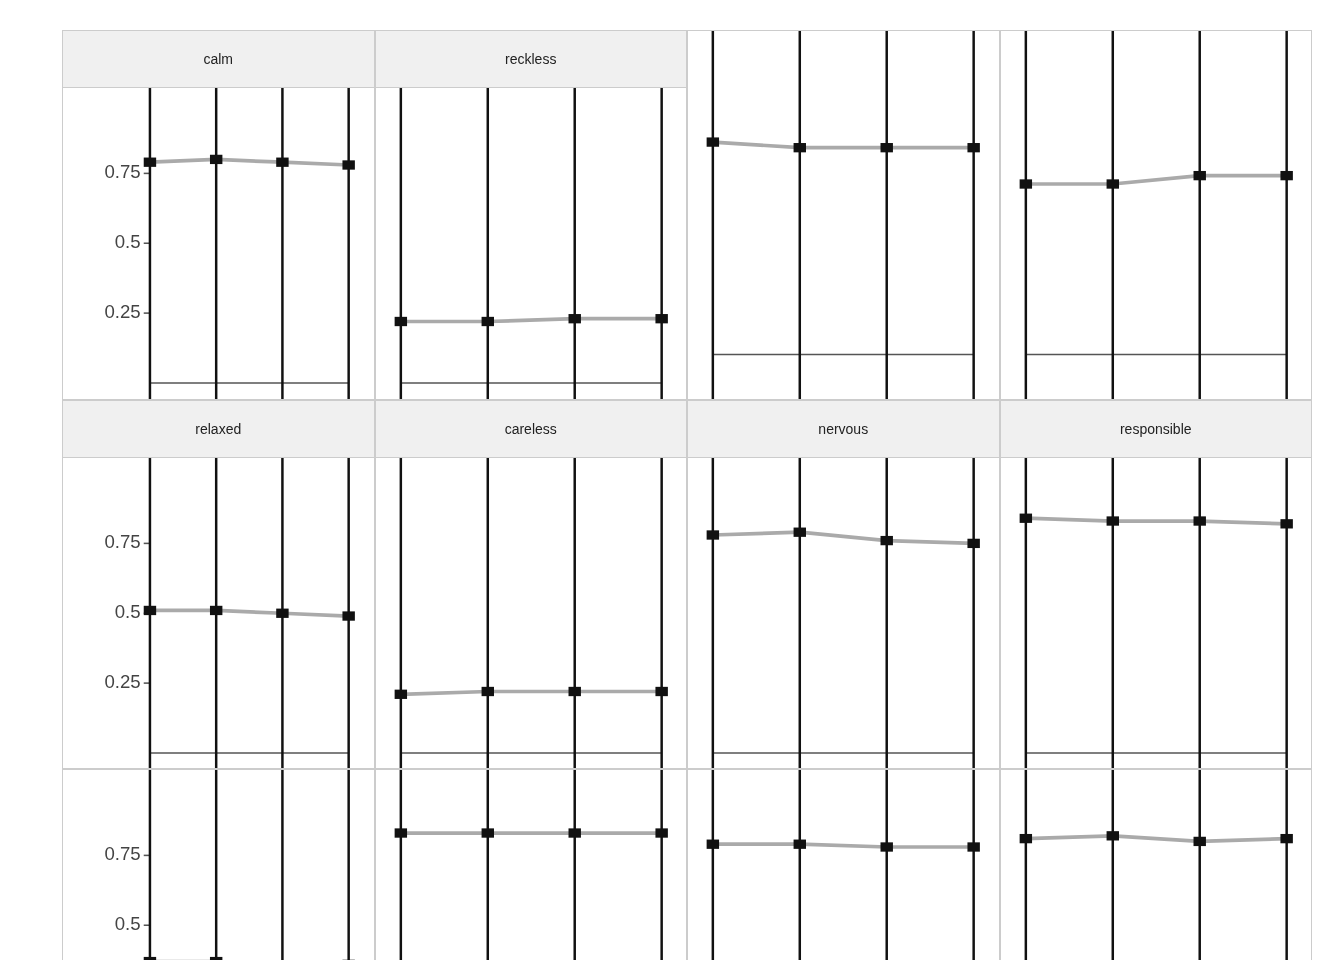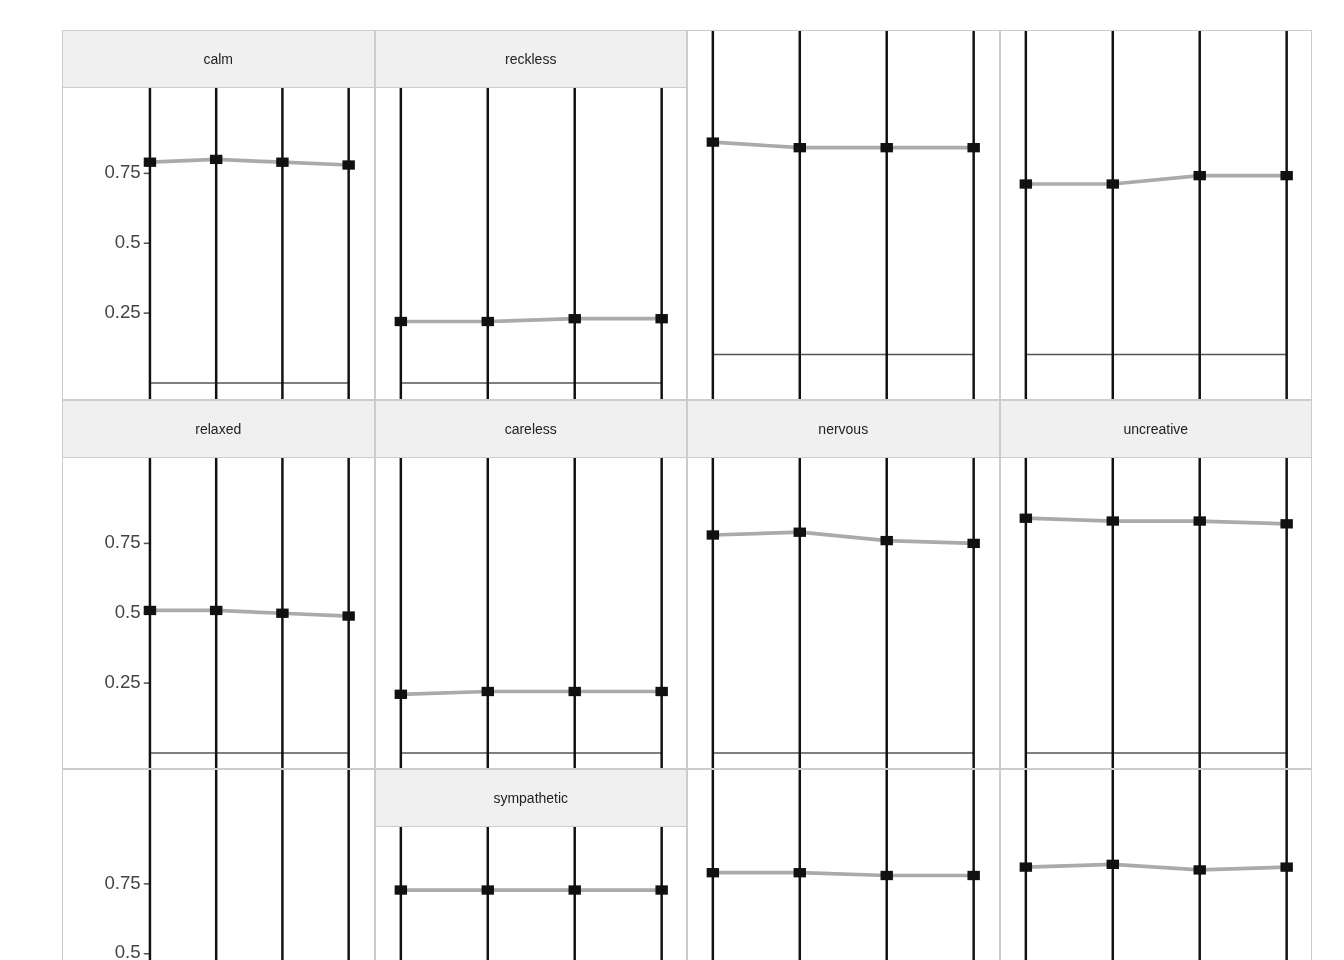--- a/index.html
+++ b/index.html
@@ -252,21 +252,21 @@
             <line x1="62.5" y1="161.6" x2="65.5" y2="161.6" stroke="#111" stroke-width="0.8"></line>
             <rect x="62" y="25.099999999999994" width="4" height="3" fill="#111"></rect>
             <line x1="92" y1="-107.5" x2="92" y2="162.5" stroke="#111" stroke-width="0.8"></line>
             <line x1="90.5" y1="-107.5" x2="93.5" y2="-107.5" stroke="#111" stroke-width="0.8"></line>
             <line x1="90.5" y1="162.5" x2="93.5" y2="162.5" stroke="#111" stroke-width="0.8"></line>
             <rect x="90" y="26" width="4" height="3" fill="#111"></rect>
           </svg>
         </div>
       </div>
       <div class="panel">
-        <div class="panel-title">uncreative</div>
+        <div class="panel-title">responsible</div>
         <div class="panel-body">
           <svg viewBox="0 0 100 100" xmlns="http://www.w3.org/2000/svg" width="100%" height="100%">
             <line x1="8" y1="95" x2="92" y2="95" stroke="#555" stroke-width="0.5"></line>
             <line x1="8" y1="5" x2="8" y2="95" stroke="#555" stroke-width="0.5"></line>
             <path d="M8,19.400000000000006 L36,20.299999999999997 L64,20.299999999999997 L92,21.200000000000003" stroke="#aaa" stroke-width="1.2" fill="none"></path>
             <line x1="8" y1="-115.6" x2="8" y2="154.4" stroke="#111" stroke-width="0.8"></line>
             <line x1="6.5" y1="-115.6" x2="9.5" y2="-115.6" stroke="#111" stroke-width="0.8"></line>
             <line x1="6.5" y1="154.4" x2="9.5" y2="154.4" stroke="#111" stroke-width="0.8"></line>
             <rect x="6" y="17.900000000000006" width="4" height="3" fill="#111"></rect>
             <line x1="36" y1="-114.7" x2="36" y2="155.3" stroke="#111" stroke-width="0.8"></line>
@@ -309,21 +309,20 @@
             <line x1="69.16666666666666" y1="199.4" x2="72.16666666666666" y2="199.4" stroke="#111" stroke-width="0.8"></line>
             <rect x="68.66666666666666" y="62.900000000000006" width="4" height="3" fill="#111"></rect>
             <line x1="92" y1="-72.4" x2="92" y2="197.6" stroke="#111" stroke-width="0.8"></line>
             <line x1="90.5" y1="-72.4" x2="93.5" y2="-72.4" stroke="#111" stroke-width="0.8"></line>
             <line x1="90.5" y1="197.6" x2="93.5" y2="197.6" stroke="#111" stroke-width="0.8"></line>
             <rect x="90" y="61.1" width="4" height="3" fill="#111"></rect>
           </svg>
         </div>
       </div>
       <div class="panel">
-        <div class="panel-title">sympathetic</div>
         <div class="panel-body">
           <svg viewBox="0 0 100 100" xmlns="http://www.w3.org/2000/svg" width="100%" height="100%">
             <line x1="8" y1="95" x2="92" y2="95" stroke="#555" stroke-width="0.5"></line>
             <line x1="8" y1="5" x2="8" y2="95" stroke="#555" stroke-width="0.5"></line>
             <path d="M8,20.299999999999997 L36,20.299999999999997 L64,20.299999999999997 L92,20.299999999999997" stroke="#aaa" stroke-width="1.2" fill="none"></path>
             <line x1="8" y1="-114.7" x2="8" y2="155.3" stroke="#111" stroke-width="0.8"></line>
             <line x1="6.5" y1="-114.7" x2="9.5" y2="-114.7" stroke="#111" stroke-width="0.8"></line>
             <line x1="6.5" y1="155.3" x2="9.5" y2="155.3" stroke="#111" stroke-width="0.8"></line>
             <rect x="6" y="18.799999999999997" width="4" height="3" fill="#111"></rect>
             <line x1="36" y1="-114.7" x2="36" y2="155.3" stroke="#111" stroke-width="0.8"></line>

